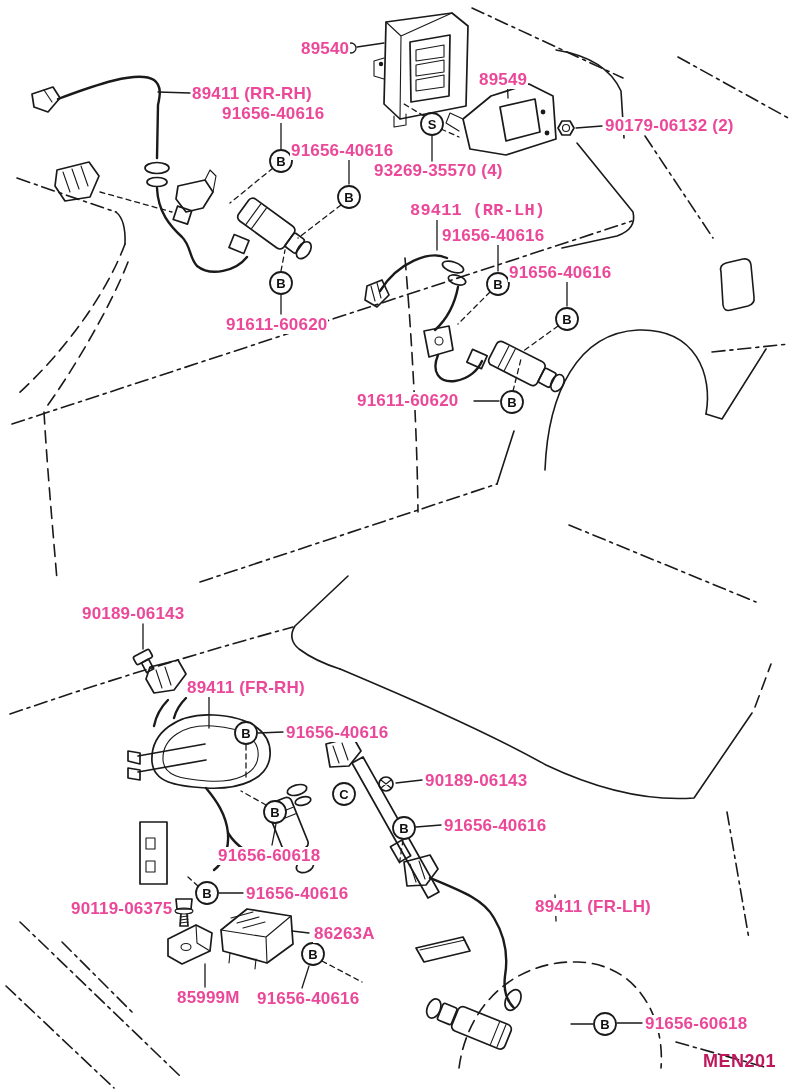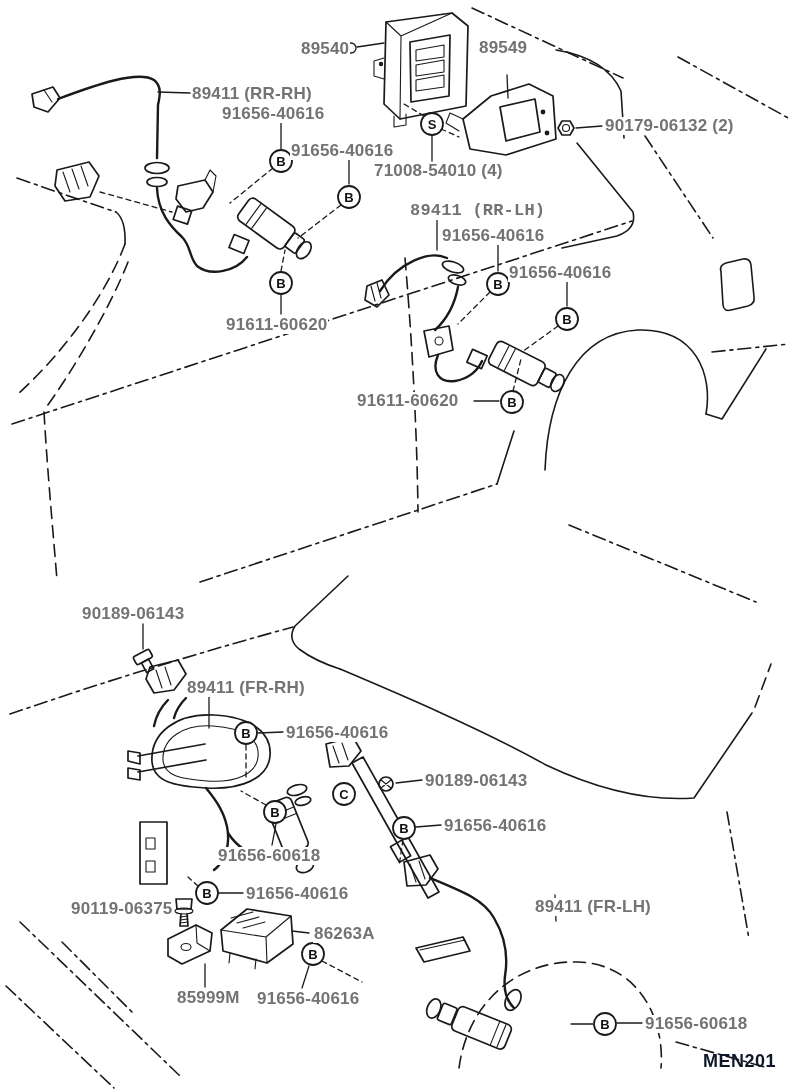--- a/index.html
+++ b/index.html
@@ -9,23 +9,23 @@
   .ln{stroke:#1a1a1a;stroke-width:1.6;fill:none;stroke-linecap:round;stroke-linejoin:round;}
   .dd{stroke-dasharray:13 5 3 5;}      
   .dl{stroke-dasharray:12 7;}          
   .dh{stroke-dasharray:5 4;}           
   .pt{stroke-width:1.7;}               
   .cb{stroke-width:2.4;}               
   .thin{stroke-width:1.1;}
   .ldr{stroke-width:1.3;}
   .fillb{fill:#1a1a1a;stroke:none;}
   .part-label{position:absolute;font-weight:bold;font-size:17px;line-height:1.05;
-              letter-spacing:.2px;color:#737373;background:#fff;white-space:nowrap;padding:0 1px;}
+              letter-spacing:.2px;color:#ec4899;background:#fff;white-space:nowrap;padding:0 1px;}
   .marker-letter{font-family:"Liberation Sans",sans-serif;font-weight:bold;font-size:13px;fill:#111;}
-  .page-code{position:absolute;font-weight:bold;font-size:18px;color:#0f172a;letter-spacing:.5px;}
+  .page-code{position:absolute;font-weight:bold;font-size:18px;color:#be185d;letter-spacing:.5px;}
 </style>
 </head>
 <body>
 
 <div id="page">
 
   <svg id="art" width="792" height="1090" viewBox="0 0 792 1090">
 
     <g>
       <path class="ln dd" d="M17,178 Q80,200 116,212"></path>
@@ -299,26 +299,26 @@
         </g>
         <g>
           <circle cx="605" cy="1024" r="11" fill="#ffffff" stroke="#1a1a1a" stroke-width="1.8"></circle>
           <text x="605" y="1028.5" text-anchor="middle" class="marker-letter">B</text>
         </g>
       </g>
   </svg>
 
   <div id="labels-layer" style="position:absolute;left:0;top:0;width:792px;height:1090px;">
       <div class="part-label" style="left: 300px; top: 40px;">89540</div>
-      <div class="part-label" style="left: 478px; top: 39px; text-align: right;">89549</div>
+      <div class="part-label" style="left: 478px; top: 71px; text-align: right;">89549</div>
       <div class="part-label" style="left: 604px; top: 117px;">90179-06132 (2)</div>
       <div class="part-label" style="left: 191px; top: 85px;">89411 (RR-RH)</div>
       <div class="part-label" style="left: 221px; top: 105px;">91656-40616</div>
       <div class="part-label" style="left: 290px; top: 142px;">91656-40616</div>
-      <div class="part-label" style="left: 373px; top: 162px;">71008-54010 (4)</div>
+      <div class="part-label" style="left: 373px; top: 162px;">93269-35570 (4)</div>
       <div class="part-label" style="left: 409px; top: 202px; font-family: Liberation Mono, monospace;">89411 (RR-LH)</div>
       <div class="part-label" style="left: 441px; top: 227px;">91656-40616</div>
       <div class="part-label" style="left: 508px; top: 264px;">91656-40616</div>
       <div class="part-label" style="left: 225px; top: 316px;">91611-60620</div>
       <div class="part-label" style="left: 356px; top: 392px;">91611-60620</div>
       <div class="part-label" style="left: 81px; top: 605px;">90189-06143</div>
       <div class="part-label" style="left: 186px; top: 679px;">89411 (FR-RH)</div>
       <div class="part-label" style="left: 285px; top: 724px;">91656-40616</div>
       <div class="part-label" style="left: 424px; top: 772px;">90189-06143</div>
       <div class="part-label" style="left: 443px; top: 817px;">91656-40616</div>

